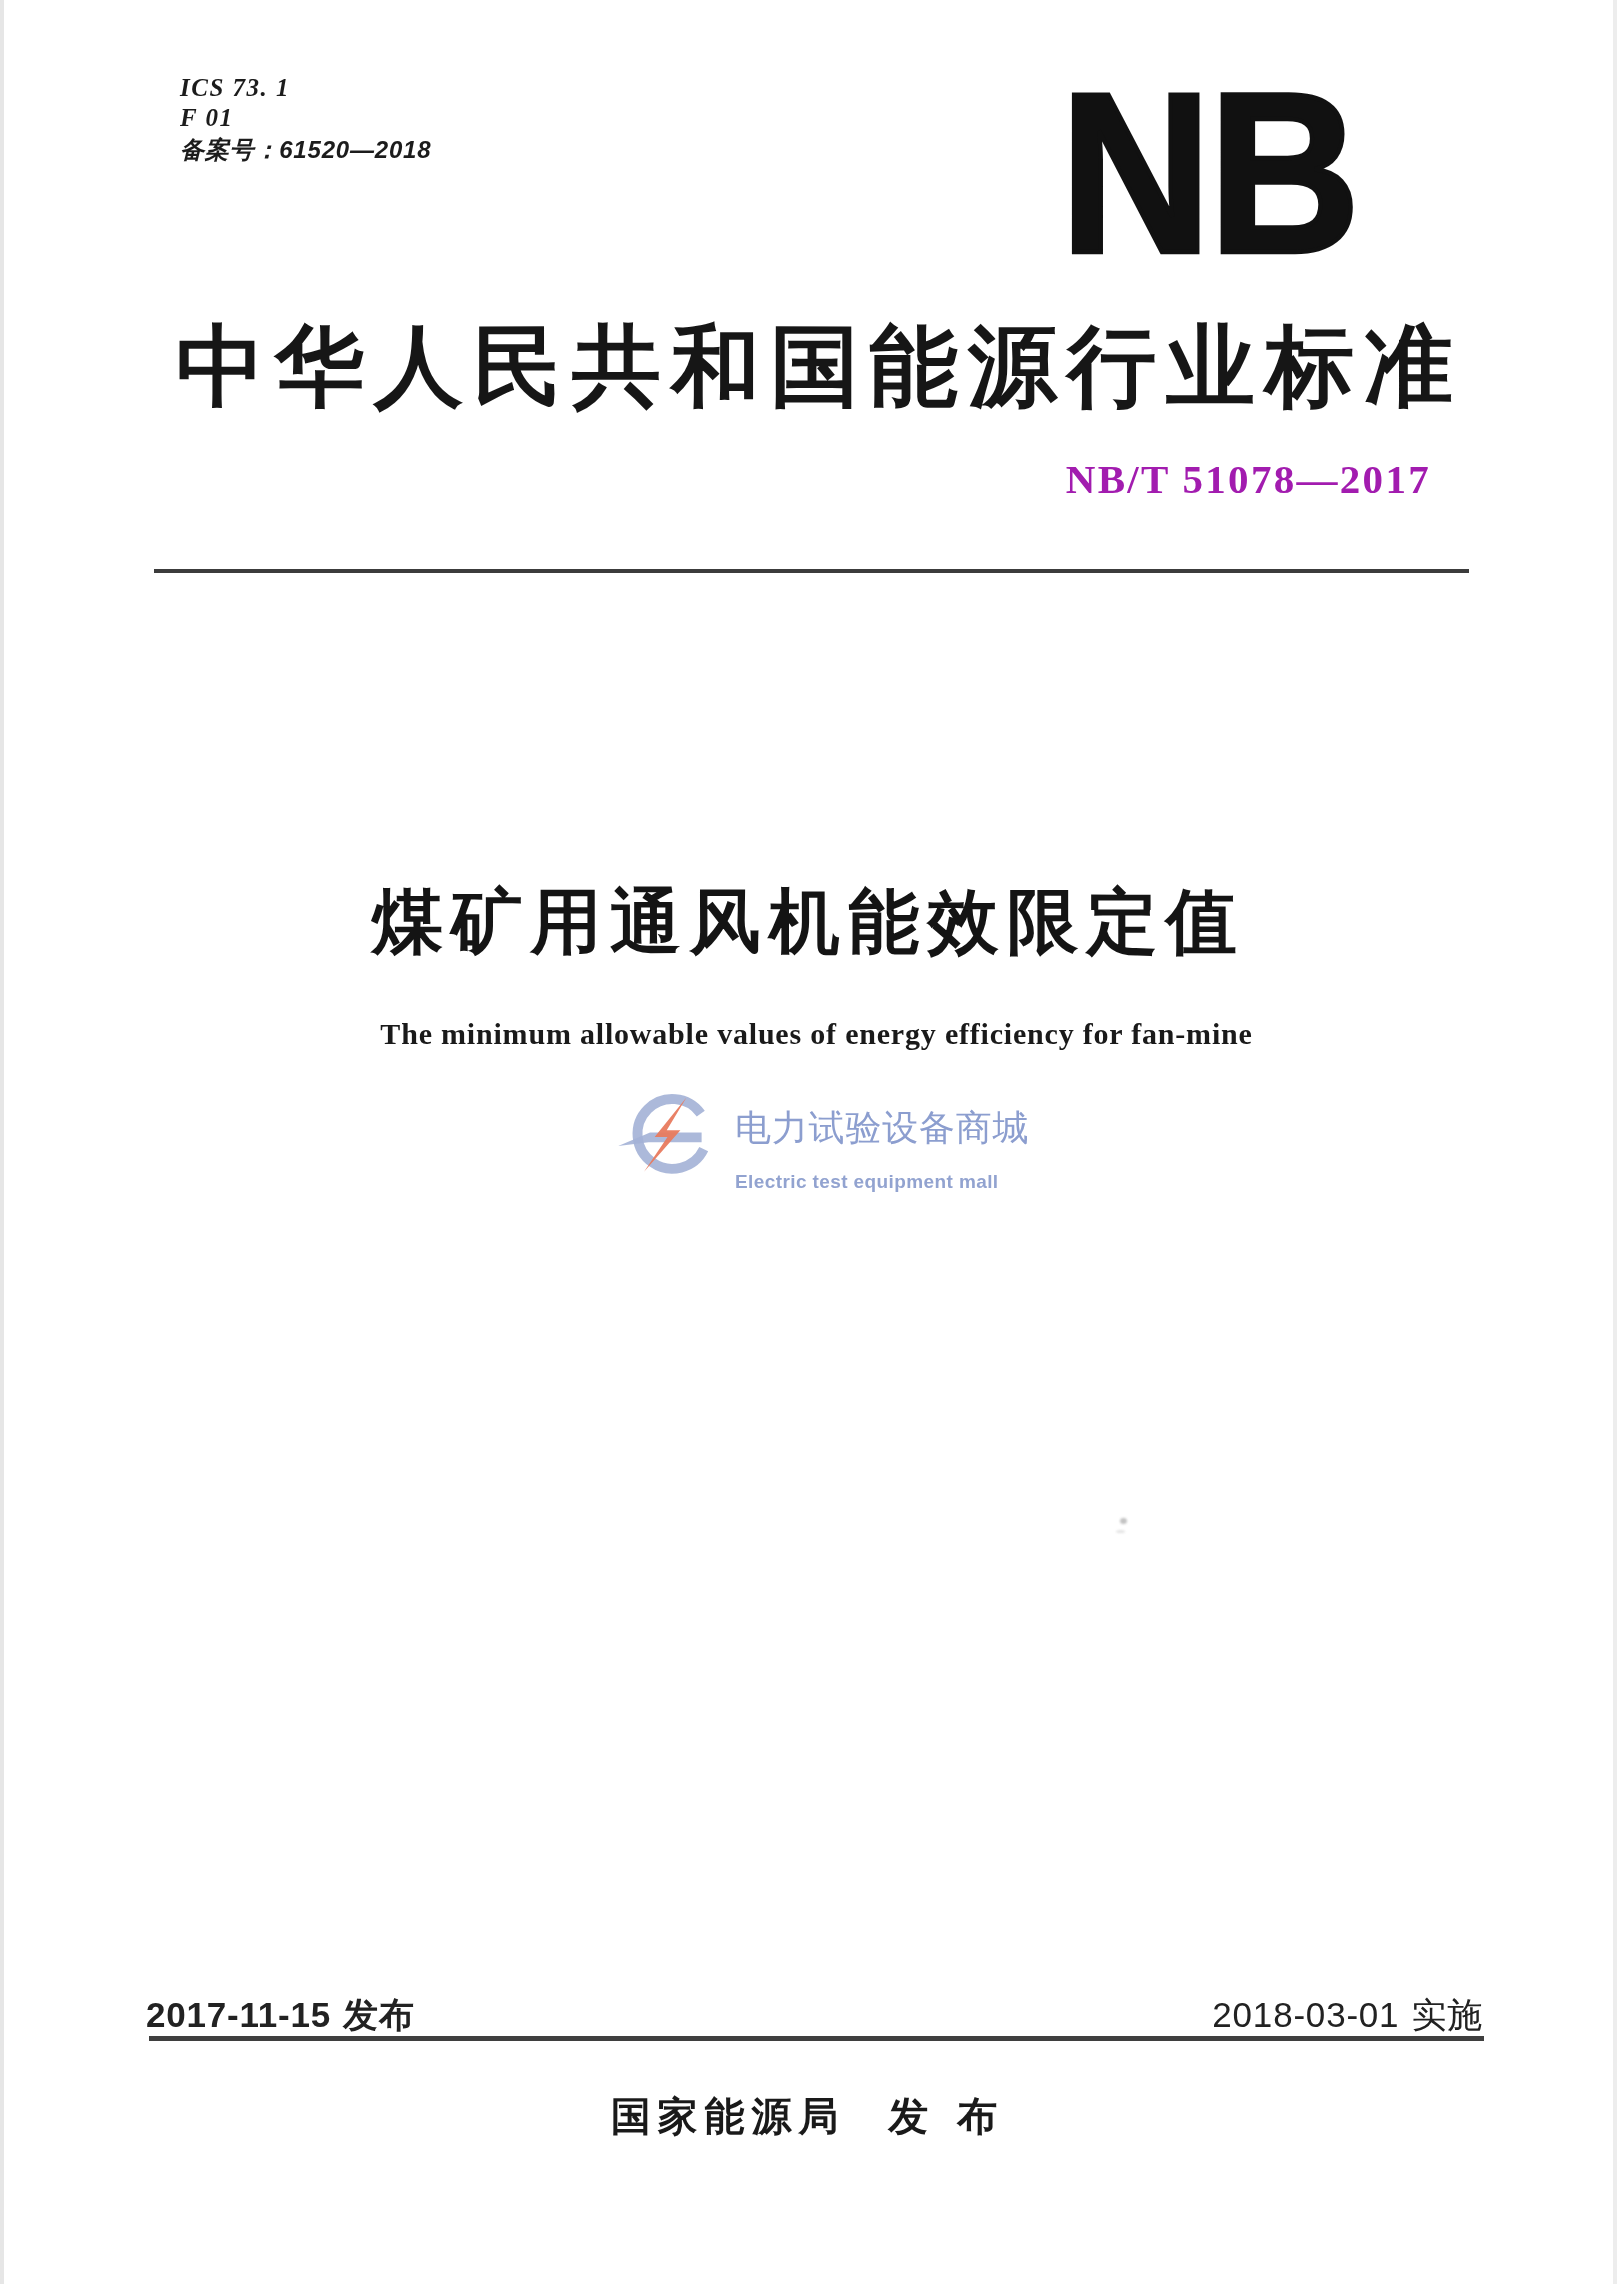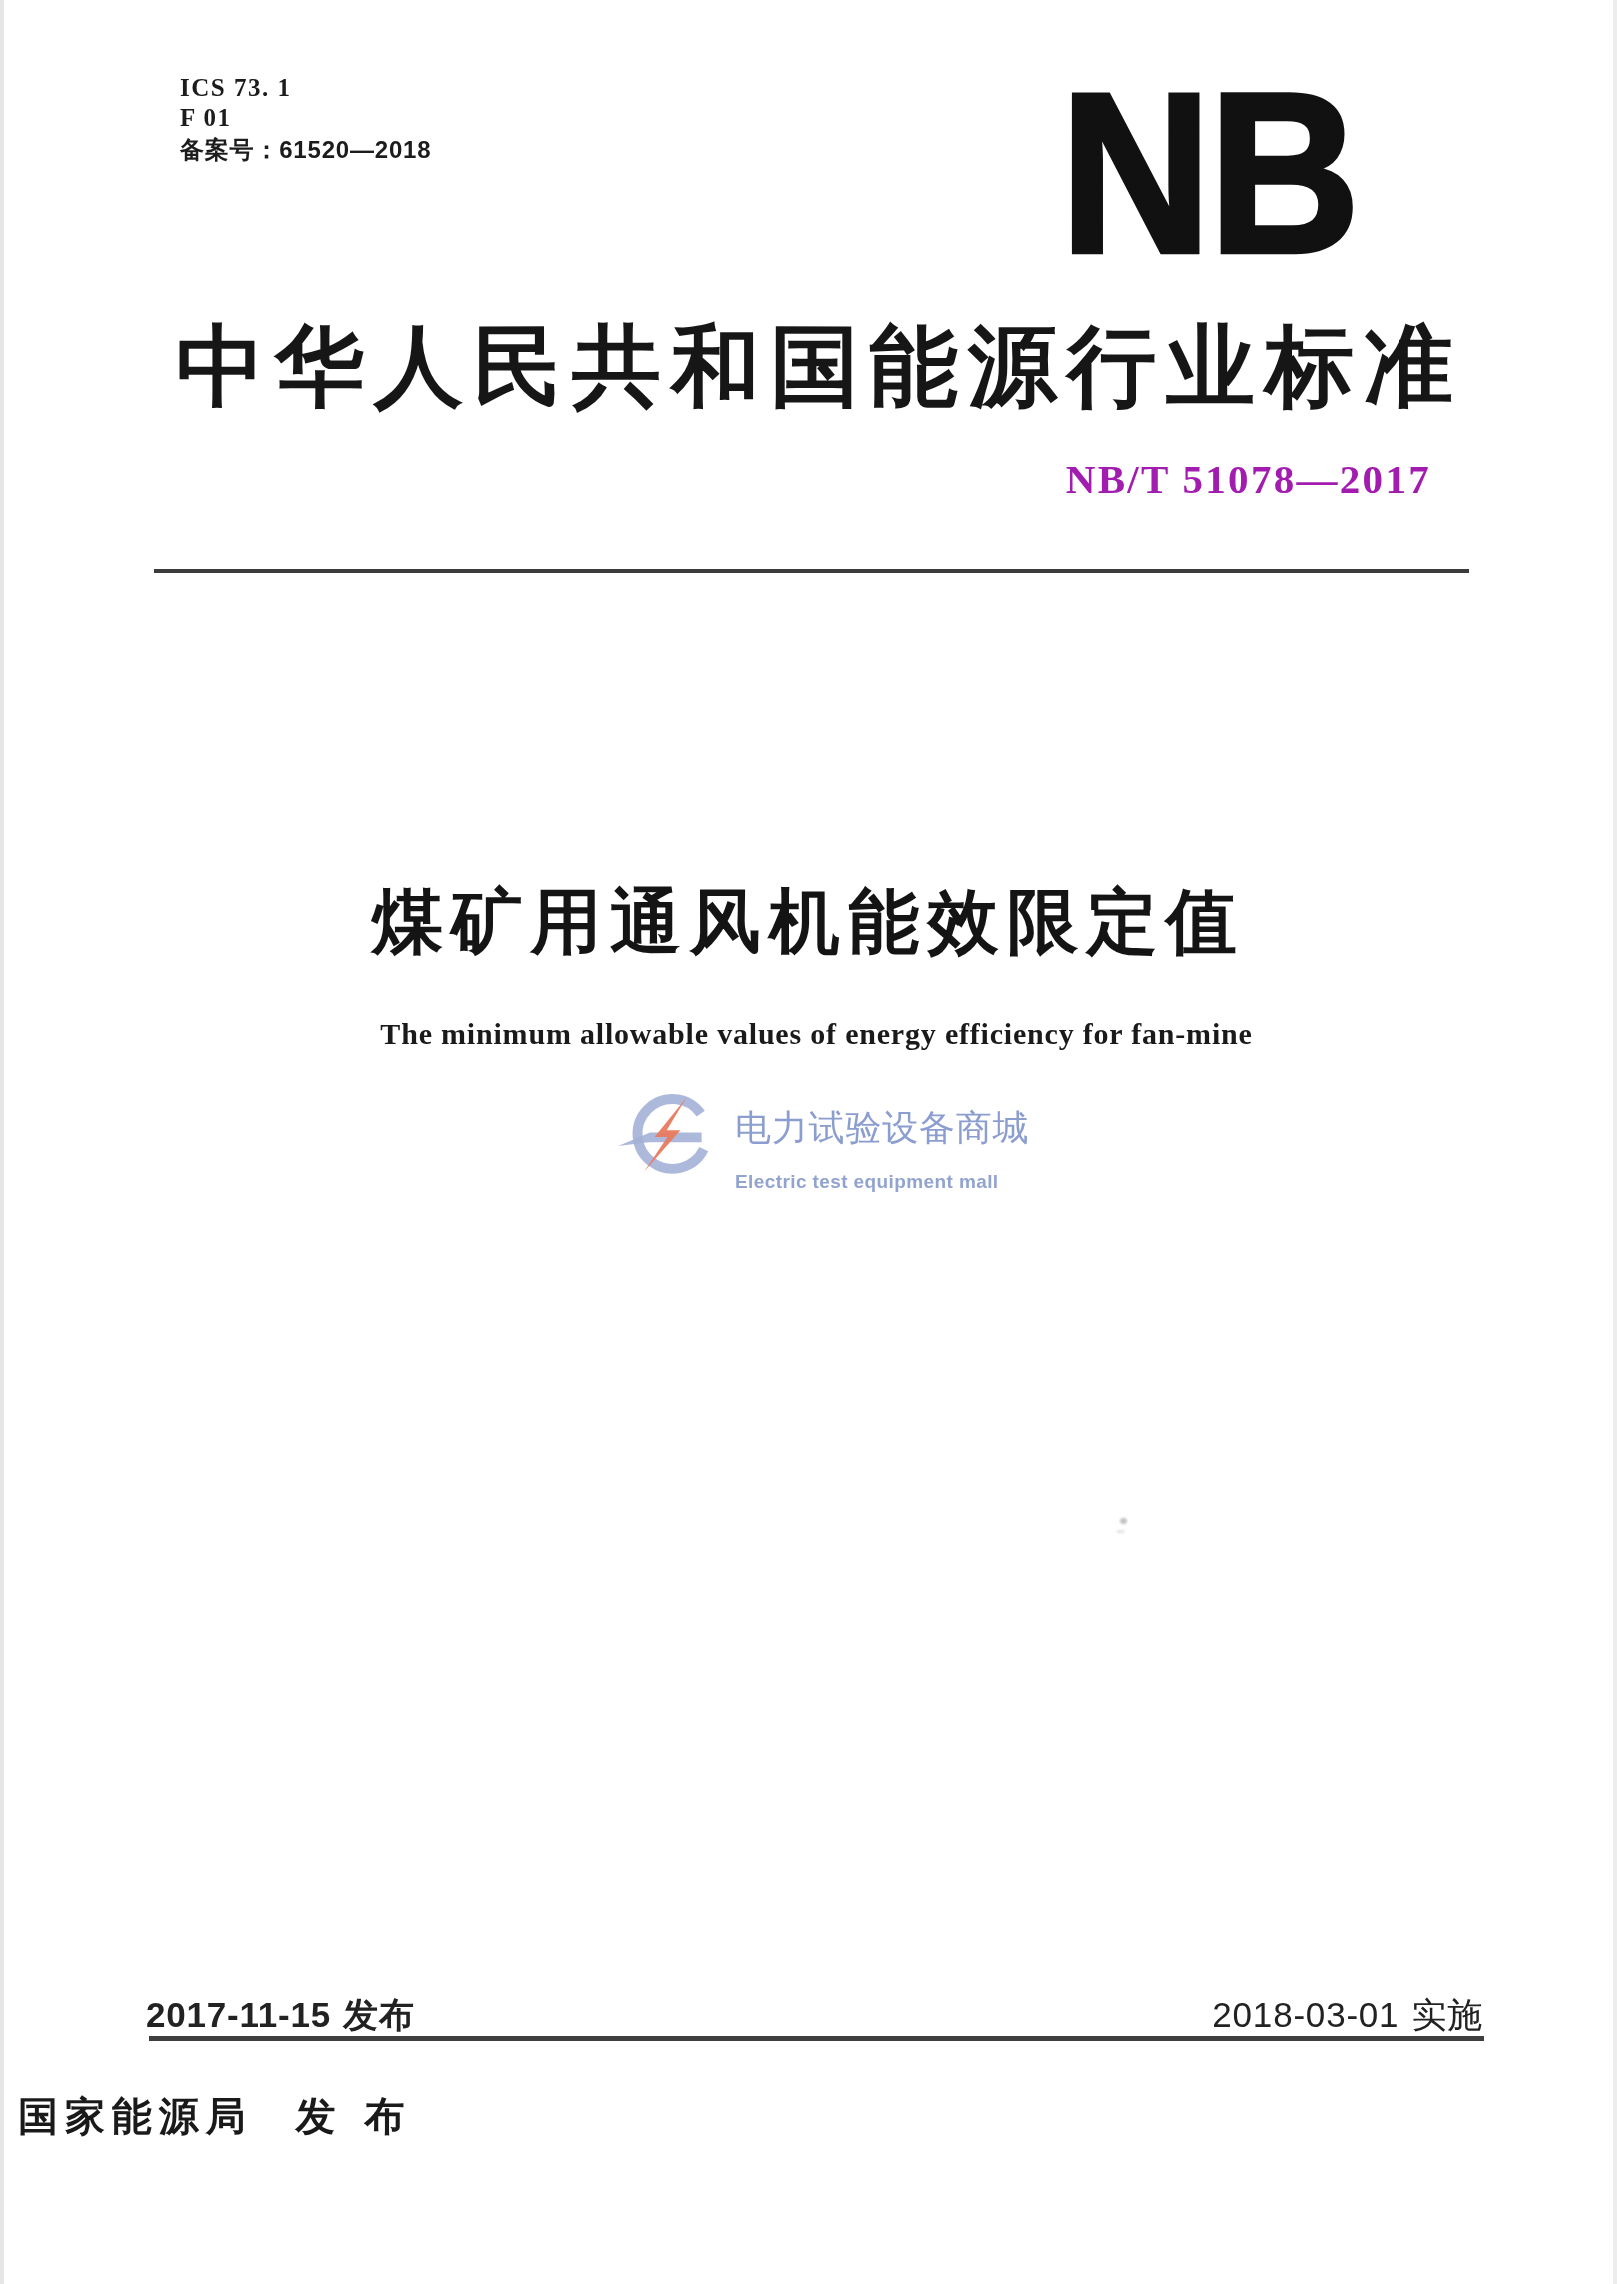--- a/index.html
+++ b/index.html
@@ -10,21 +10,21 @@
     color:#1c1c1c;
     position:relative;
     overflow:hidden;
   }
   .abs{position:absolute;}
   
   .edge-left{left:0;top:0;width:3.8px;height:2284px;background:#d2d2d2;opacity:.55;}
   .edge-right{right:0;top:0;width:3.8px;height:2284px;background:#d6d6d6;opacity:.45;}
 
   
-  .ics-block{left:180px;top:73px;line-height:30px;white-space:nowrap;}
+  .ics-block{left:180px;top:73px;line-height:30px;white-space:nowrap;font-style:italic;}
   .ics-line{display:block;font-family:"Liberation Serif","DejaVu Serif",serif;font-weight:bold;font-size:25px;letter-spacing:1.5px;}
   .record-line{display:block;font-weight:bold;font-size:24px;letter-spacing:0.8px;margin-top:1.5px;}
 
   
   .nb-logo{
     left:1060px;top:59px;
     font-size:228px;line-height:228px;font-weight:bold;
     letter-spacing:-3px;
     color:#111;
     -webkit-text-stroke:4.6px #111;
@@ -76,22 +76,22 @@
   .speck{left:1120px;top:1518px;width:6.9px;height:6px;background:#b3b3b3;border-radius:50%;filter:blur(0.8px);opacity:.8;}
   .speck2{left:1116px;top:1530px;width:9px;height:3px;background:#d8d8d8;border-radius:50%;filter:blur(0.8px);opacity:.7;}
 
   
   .date-row{left:0;right:0;top:1992px;height:38px;}
   .date-left{position:absolute;left:146px;top:0;font-size:35px;font-weight:bold;letter-spacing:0.8px;white-space:nowrap;color:#222;}
   .date-right{position:absolute;right:134px;top:0;font-size:35px;font-weight:normal;letter-spacing:0.8px;white-space:nowrap;color:#222;}
   .date-label{margin-left:12px;}
   .rule-bottom{left:149px;top:2036px;width:1335px;height:4.6px;background:#3f3f3f;}
   .publisher-row{
-    left:18px;right:0;top:2089px;
-    display:flex;justify-content:flex-start;align-items:baseline;
+    left:0;right:0;top:2089px;
+    display:flex;justify-content:center;align-items:baseline;
     font-size:40px;font-weight:bold;color:#1a1a1a;
   }
   .publisher-name{letter-spacing:6.9px;white-space:nowrap;}
   .publisher-label{margin-left:43px;letter-spacing:9px;white-space:nowrap;}
 </style>
 </head>
 <body>
 
 <div class="abs edge-left"></div>
 <div class="abs edge-right"></div>

